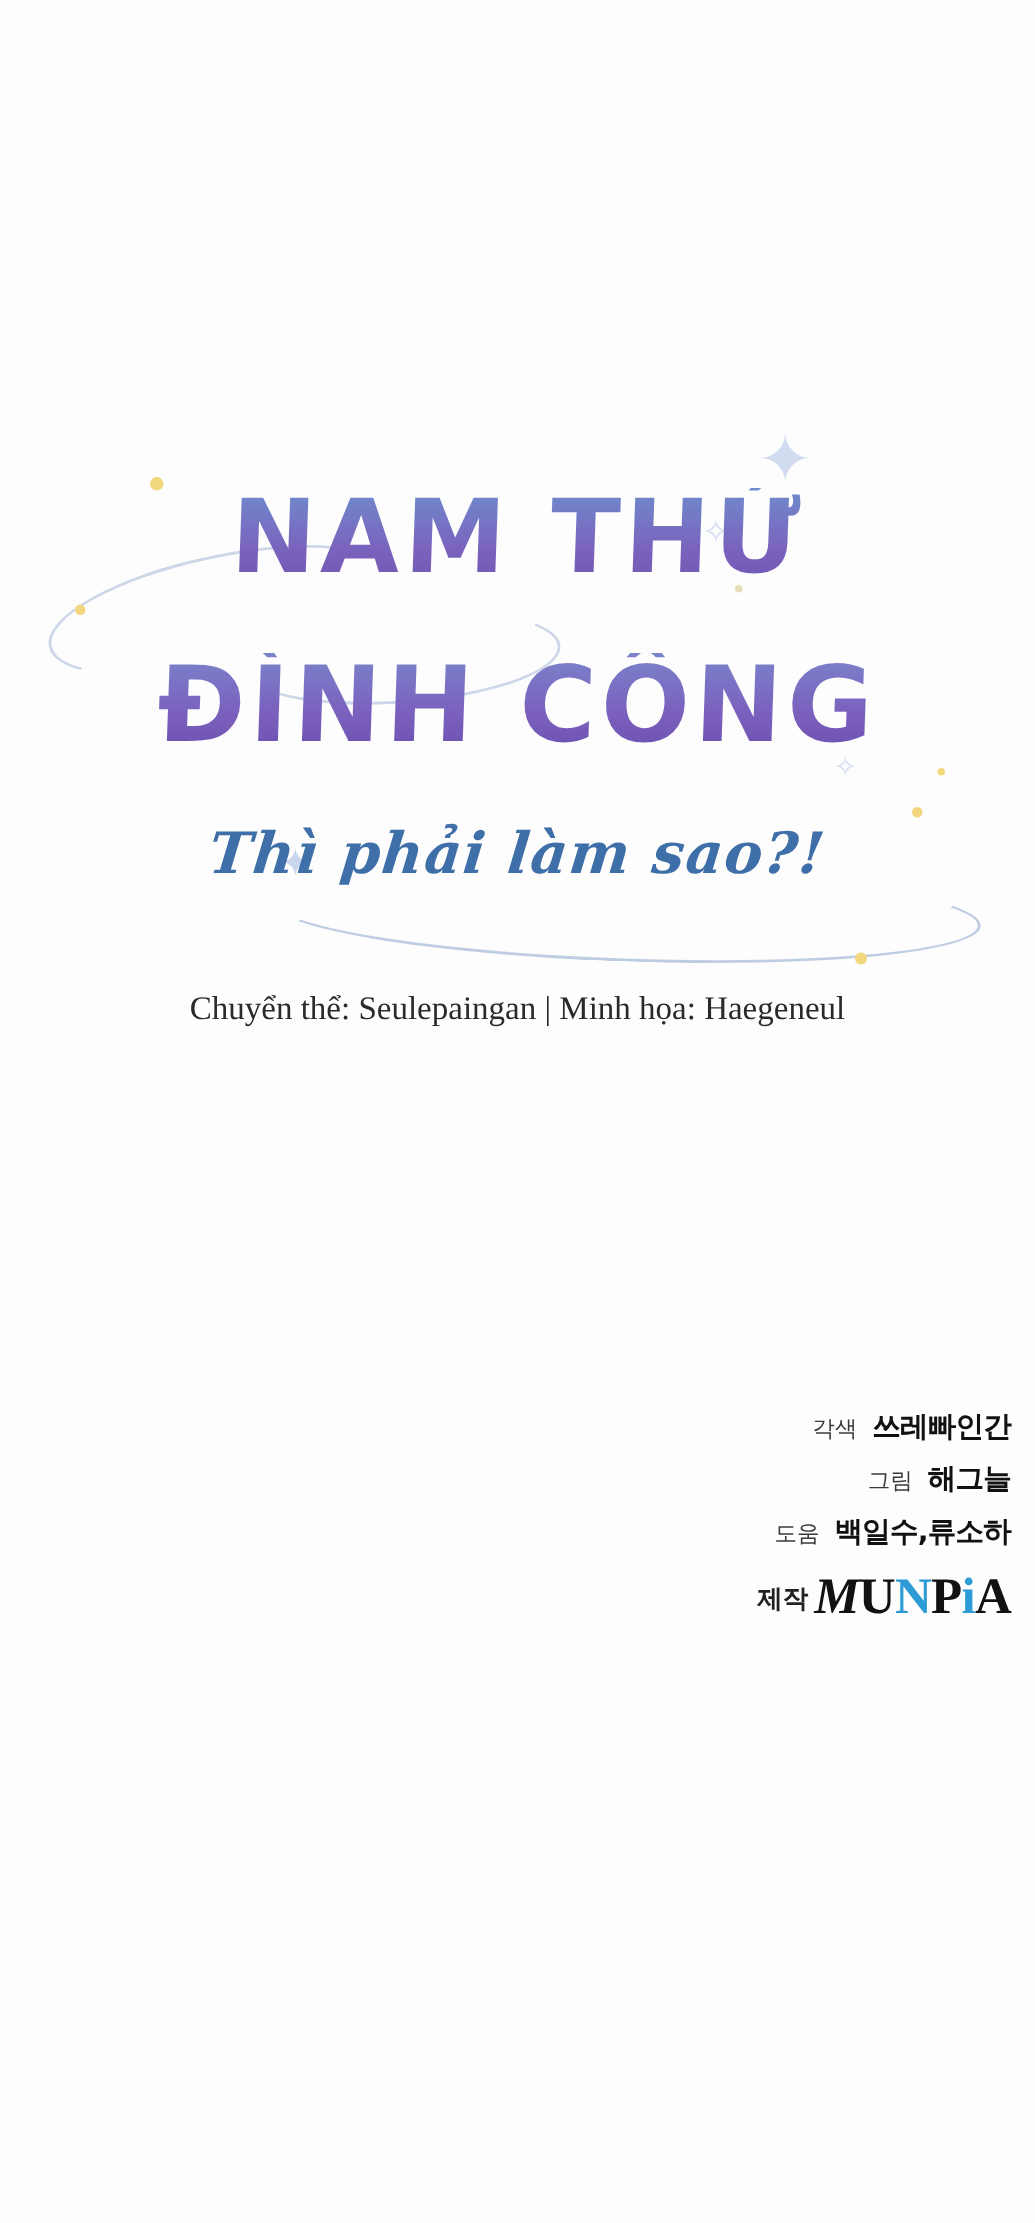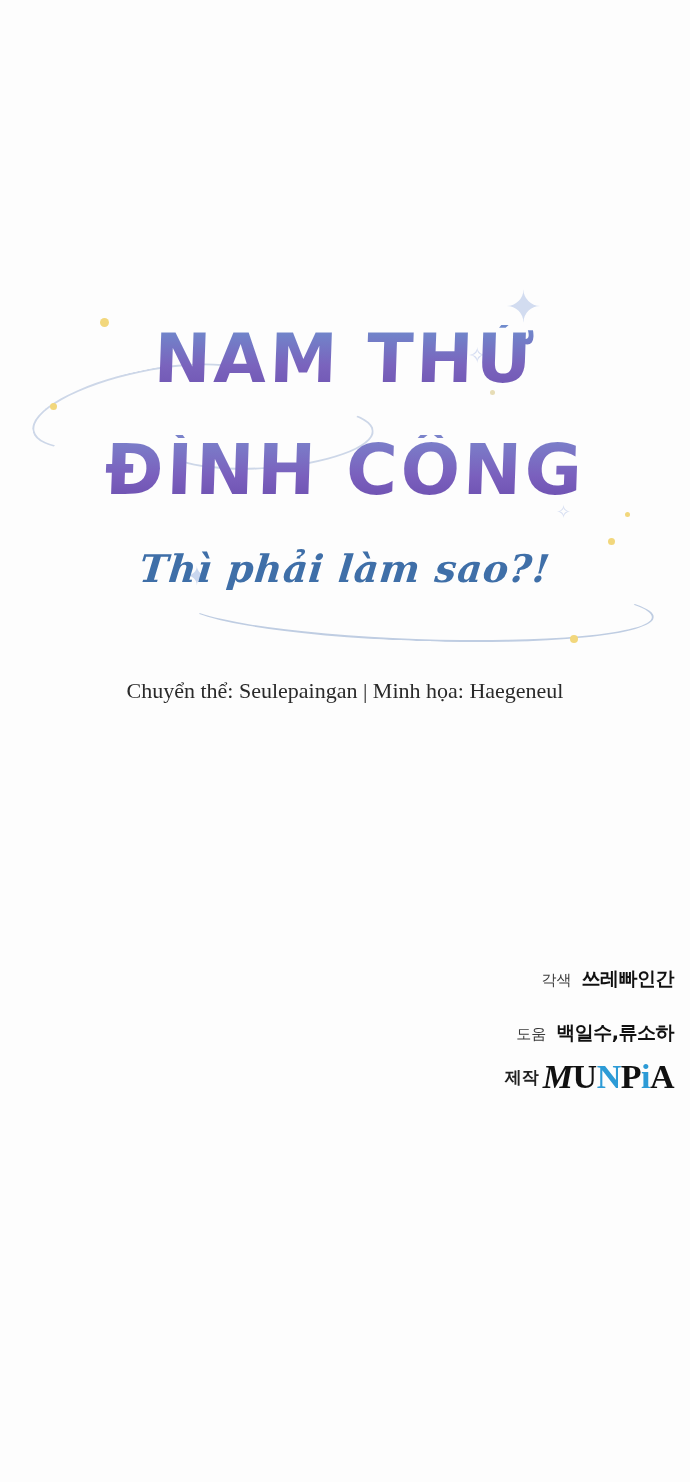--- a/index.html
+++ b/index.html
@@ -132,21 +132,21 @@
   .d2 { left: 50px;  top: 118px; width: 7px;  height: 7px; }
   .d3 { left: 608px; top: 253px; width: 7px;  height: 7px; }
   .d4 { left: 625px; top: 227px; width: 5px;  height: 5px; }
   .d5 { left: 570px; top: 350px; width: 8px;  height: 8px; }
   .d6 { left: 490px; top: 105px; width: 5px;  height: 5px; background:#e7ddb6; }
 
   
   .credits-vn {
     position: absolute;
     left: 0;
-    top: 676px;
+    top: 657px;
     width: 690px;
     text-align: center;
     font-family: "Liberation Serif", serif;
     font-size: 22px;
     color: #2a2a2a;
     line-height: 1.32;
   }
   .credits-vn div { white-space: nowrap; }
 
   
@@ -157,21 +157,20 @@
     width: 340px;
     text-align: right;
     font-family: "DejaVu Sans", sans-serif;
   }
   .staff-row {
     display: flex;
     justify-content: flex-end;
     align-items: baseline;
     gap: 10px;
     margin-bottom: 9px;
-    margin-top: 28px;
   }
   .staff-role {
     font-size: 15px;
     color: #3a3a3a;
     font-weight: 400;
   }
   .staff-name {
     font-size: 19px;
     color: #111111;
     font-weight: 700;
@@ -235,20 +234,24 @@
     <div>Chuyển thể: Seulepaingan | Minh họa: Haegeneul</div>
   </div>
 
   <div class="staff">
 
     <div class="staff-row">
       <span class="staff-role">각색</span>
       <span class="staff-name">쓰레빠인간</span>
     </div>
 
+    <div class="staff-row">
+      <span class="staff-role">그림</span>
+      <span class="staff-name">해그늘</span>
+    </div>
 
 
     <div class="staff-row">
       <span class="staff-role">도움</span>
       <span class="staff-name">백일수,류소하</span>
     </div>
 
     <div class="producer-row">
       <span class="producer-label">제작</span>
       <span class="logo">

